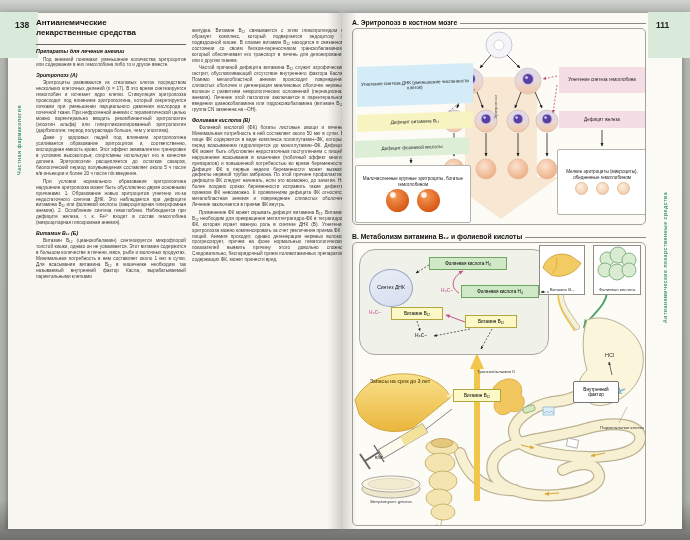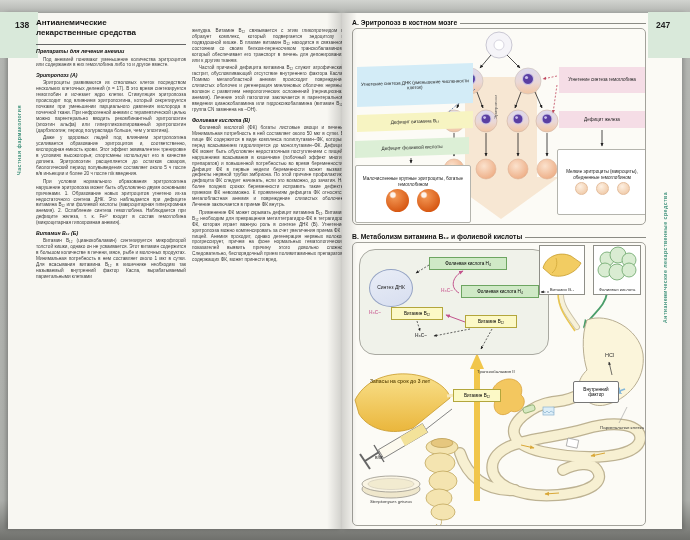--- a/index.html
+++ b/index.html
@@ -83,21 +83,21 @@
       <div class="subhead">Фолиевая кислота (В)</div>
       <p class="bp">Фолиевой кислотой (ФК) богаты листовые овощи и печень. Минимальная потребность в ней составляет около 50 мкг в сутки. В пище ФК содержится в виде комплекса полиглутамин–ФК, который перед всасыванием гидролизуется до моноглутамин–ФК. Дефицит ФК может быть обусловлен недостаточным поступлением с пищей, нарушением всасывания в кишечнике (побочный эффект многих препаратов) и повышенной потребностью во время беременности. Дефицит ФК в первые недели беременности может вызвать дефекты нервной трубки эмбриона. По этой причине профилактику дефицита ФК следует начинать, если это возможно, до зачатия. На более поздних сроках беременности исправить такие дефекты приемом ФК невозможно. К проявлениям дефицита ФК относятся мегалобластная анемия и повреждение слизистых оболочек. Лечение заключается в приеме ФК внутрь.</p>
       <p class="bp">Применение ФК может скрывать дефицит витамина B₁₂. Витамин B₁₂ необходим для превращения метилтетрагидро-ФК в тетрагидро-ФК, которая играет важную роль в синтезе ДНК (В). Угнетение эритропоэза можно компенсировать за счет увеличения приема ФК с пищей. Анемия проходит, однако дегенерация нервных волокон прогрессирует, причем на фоне нормальных гематологических показателей выявить причину этого довольно сложно. Следовательно, беспорядочный прием поливитаминных препаратов, содержащих ФК, может принести вред.</p>
     </div>
   </div>
 
   <div class="gutter"></div>
 
   <div class="page page-right">
     <div class="cornertab" style="left:306px;top:-1px;width:42px;height:46px;"></div>
-    <div class="pgnum" style="left:314px;top:7px;">247</div>
+    <div class="pgnum" style="left:314px;top:7px;">111</div>
     <div class="vtab" style="left:320px;top:110px;height:200px;">Антианемические лекарственные средства</div>
 
     <div class="paneltitle" style="left:10px;top:6px;">
       <span>А. Эритропоэз в костном мозге</span>
       <span class="rule"></span>
     </div>
 
     <div class="panel" style="left:10px;top:15px;width:294px;height:197px;">
       <svg width="294" height="197" viewBox="0 0 294 197">
         <defs>

